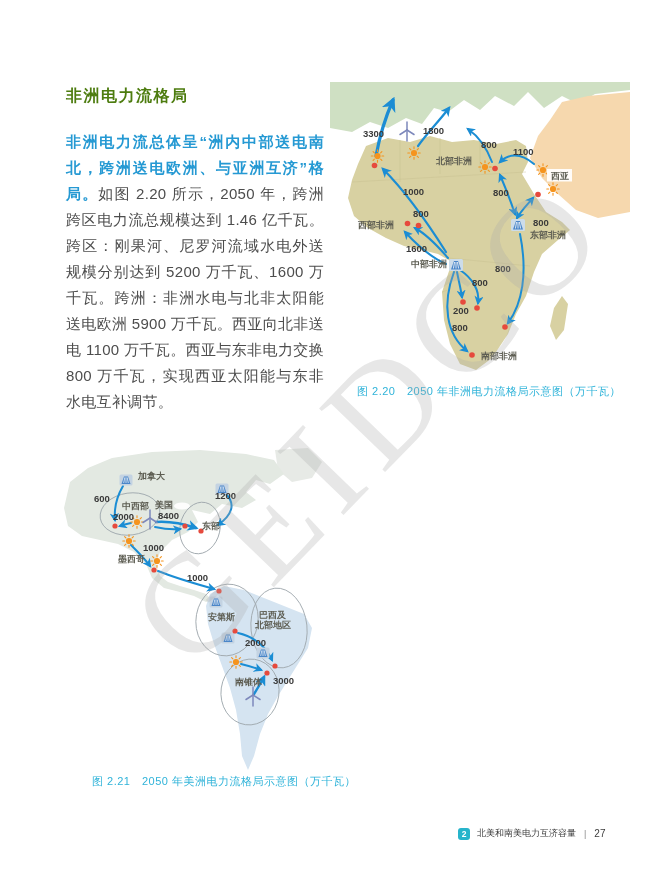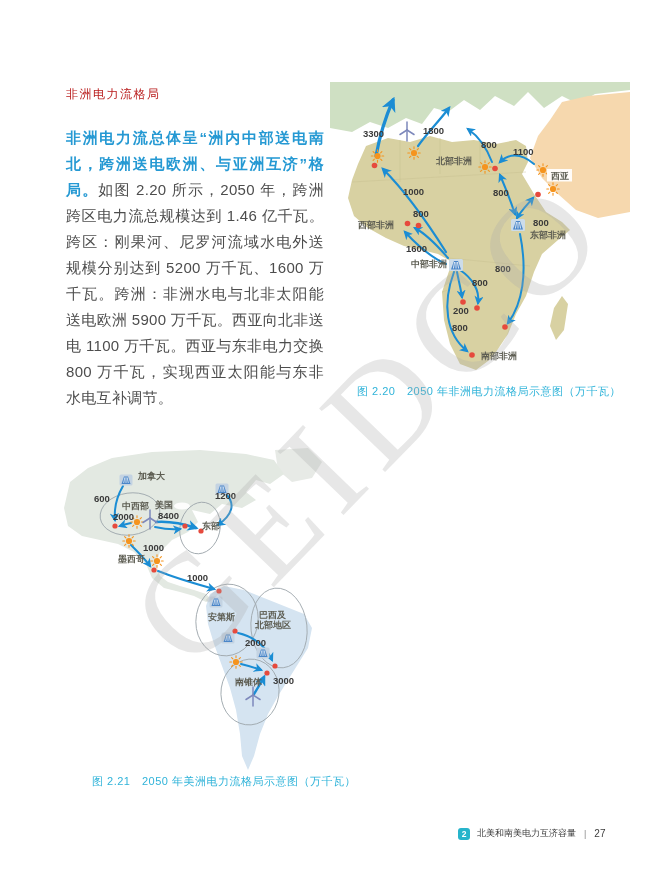--- a/index.html
+++ b/index.html
@@ -14,21 +14,21 @@
     color:rgba(170,170,170,0.28);
     transform:rotate(-46deg); transform-origin:50% 50%;
     pointer-events:none; z-index:6; user-select:none;
   }
 
   .text-col { position:absolute; z-index:3; }
   .africa-text { left:66px; top:86px; width:258px; }
   .americas-text { left:348px; top:461px; width:256px; }
 
   .section-heading {
-    font-size:12px; font-weight:normal; color:#b91c1c; letter-spacing:1.5px;
+    font-size:16px; font-weight:bold; color:#4d7c0f; letter-spacing:1.5px;
   }
   .para {
     margin-top:22px; font-size:15px; line-height:26px; color:#4d4d4d;
     text-align:justify; letter-spacing:0.3px;
   }
   .para .lead { color:#2599d3; font-weight:bold; }
 
   .fig-caption {
     position:absolute; z-index:3; font-size:11px; font-weight:normal;
     color:#2fb3d9; letter-spacing:0.5px; white-space:nowrap;

